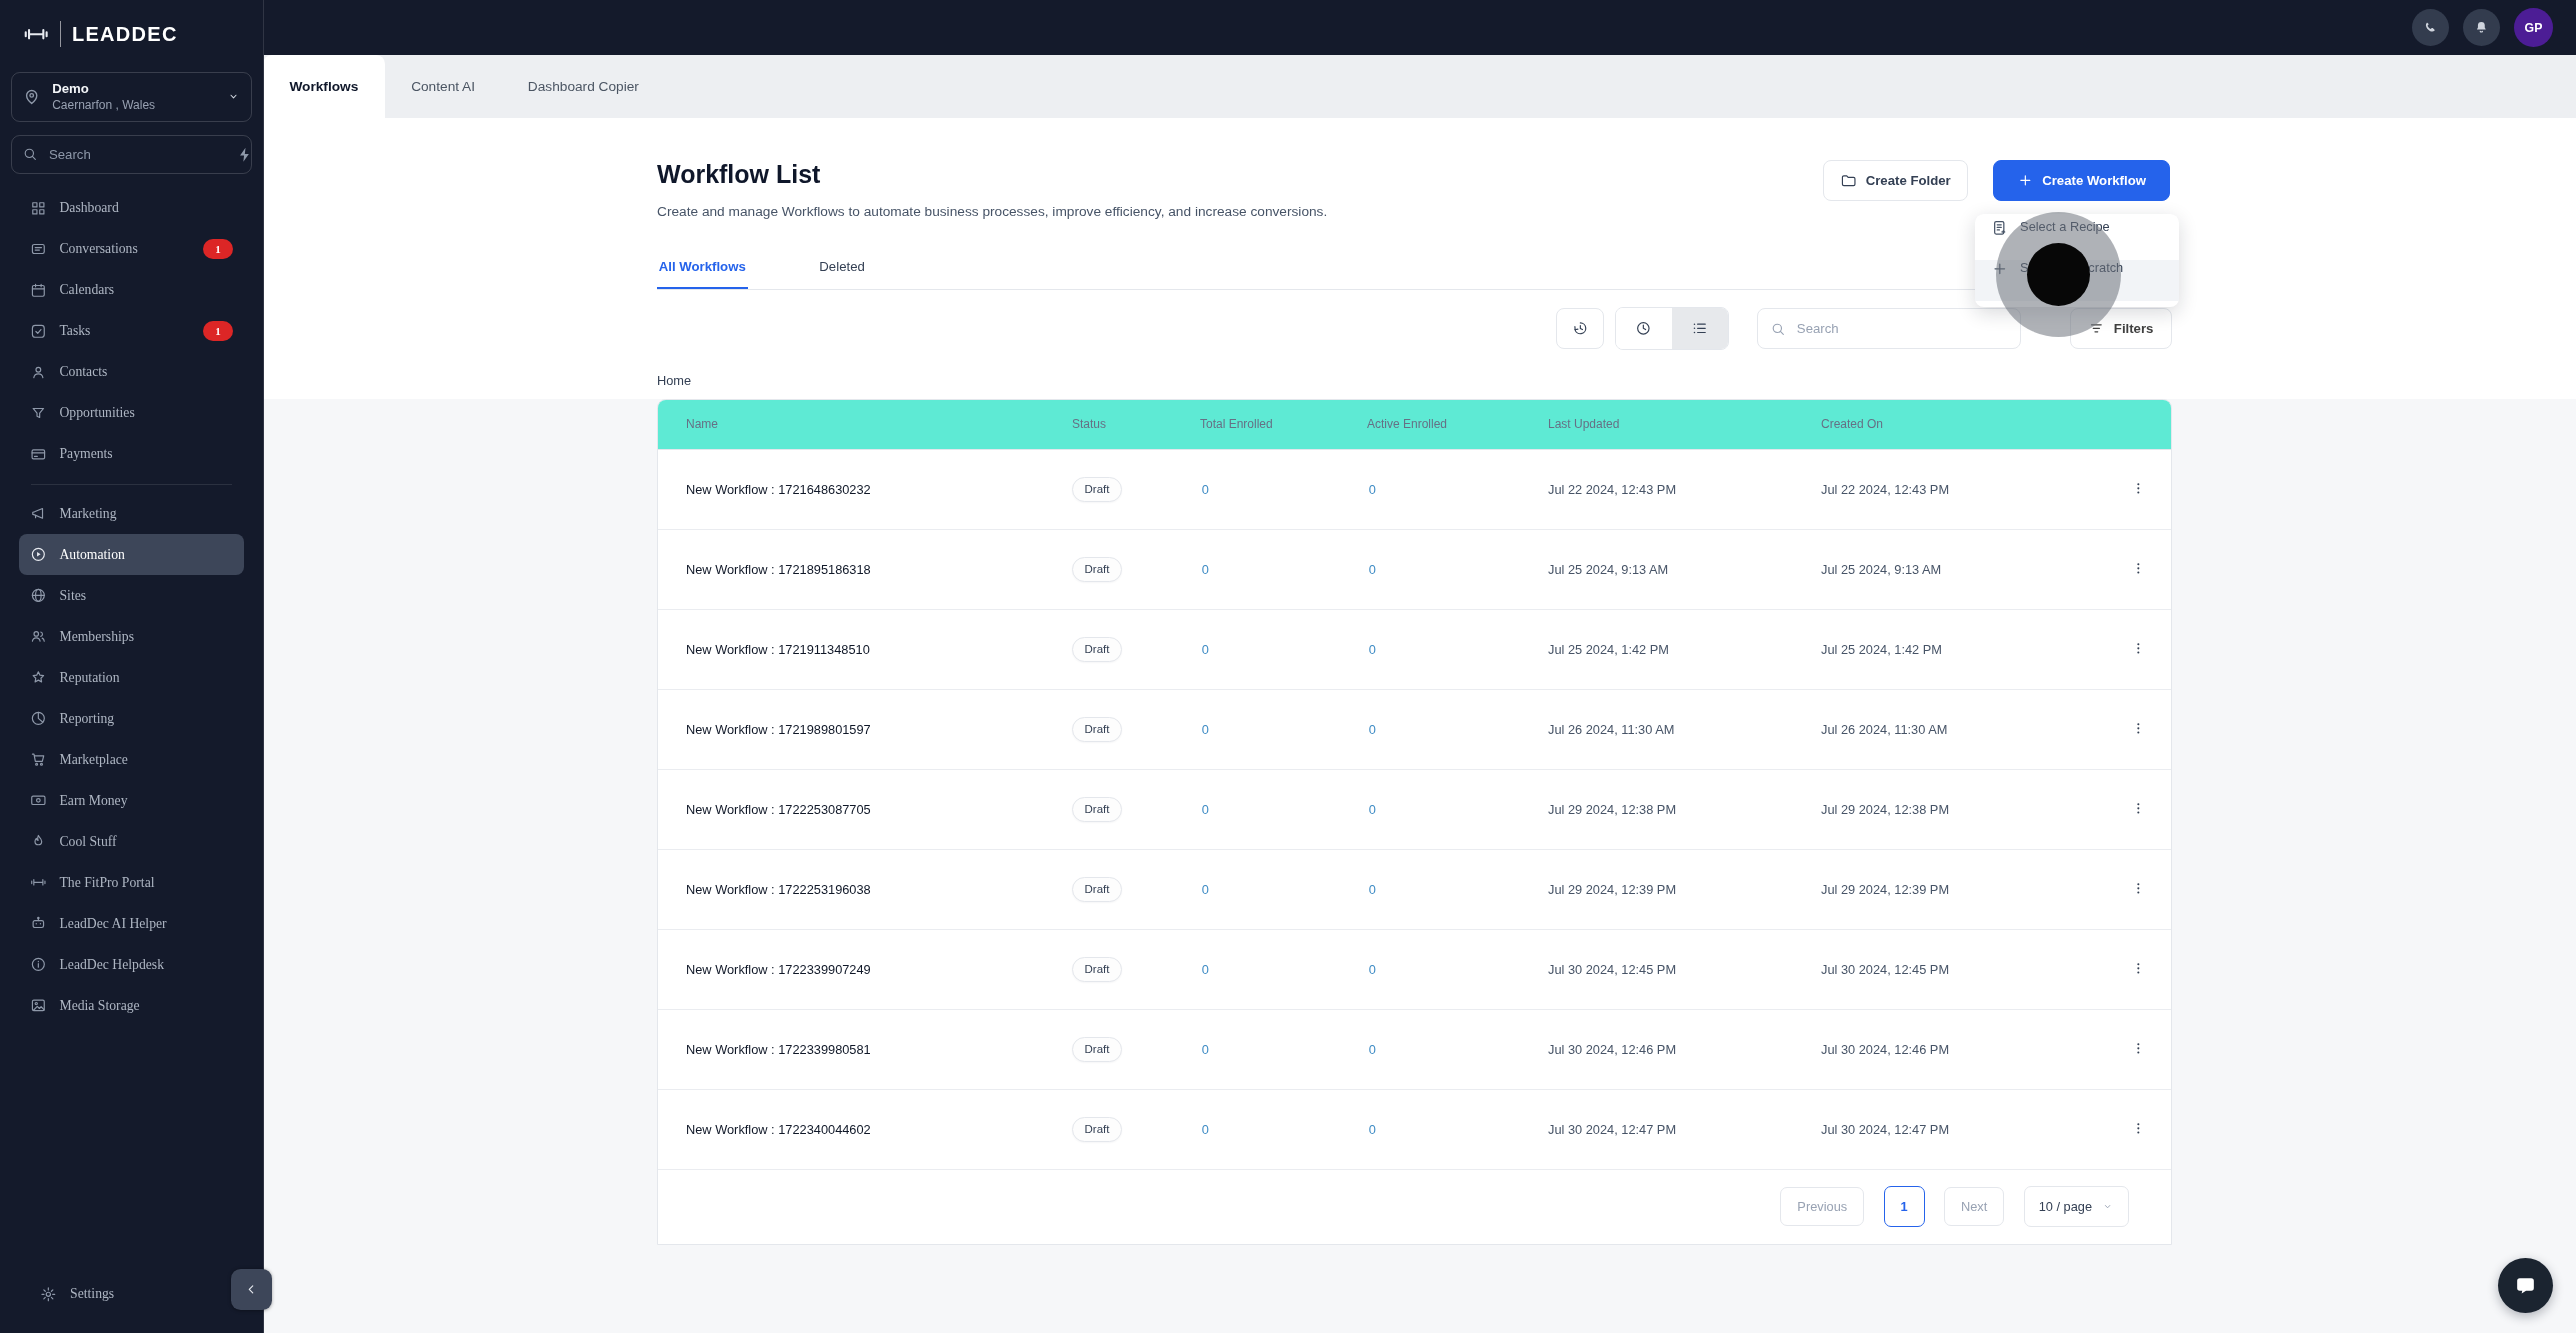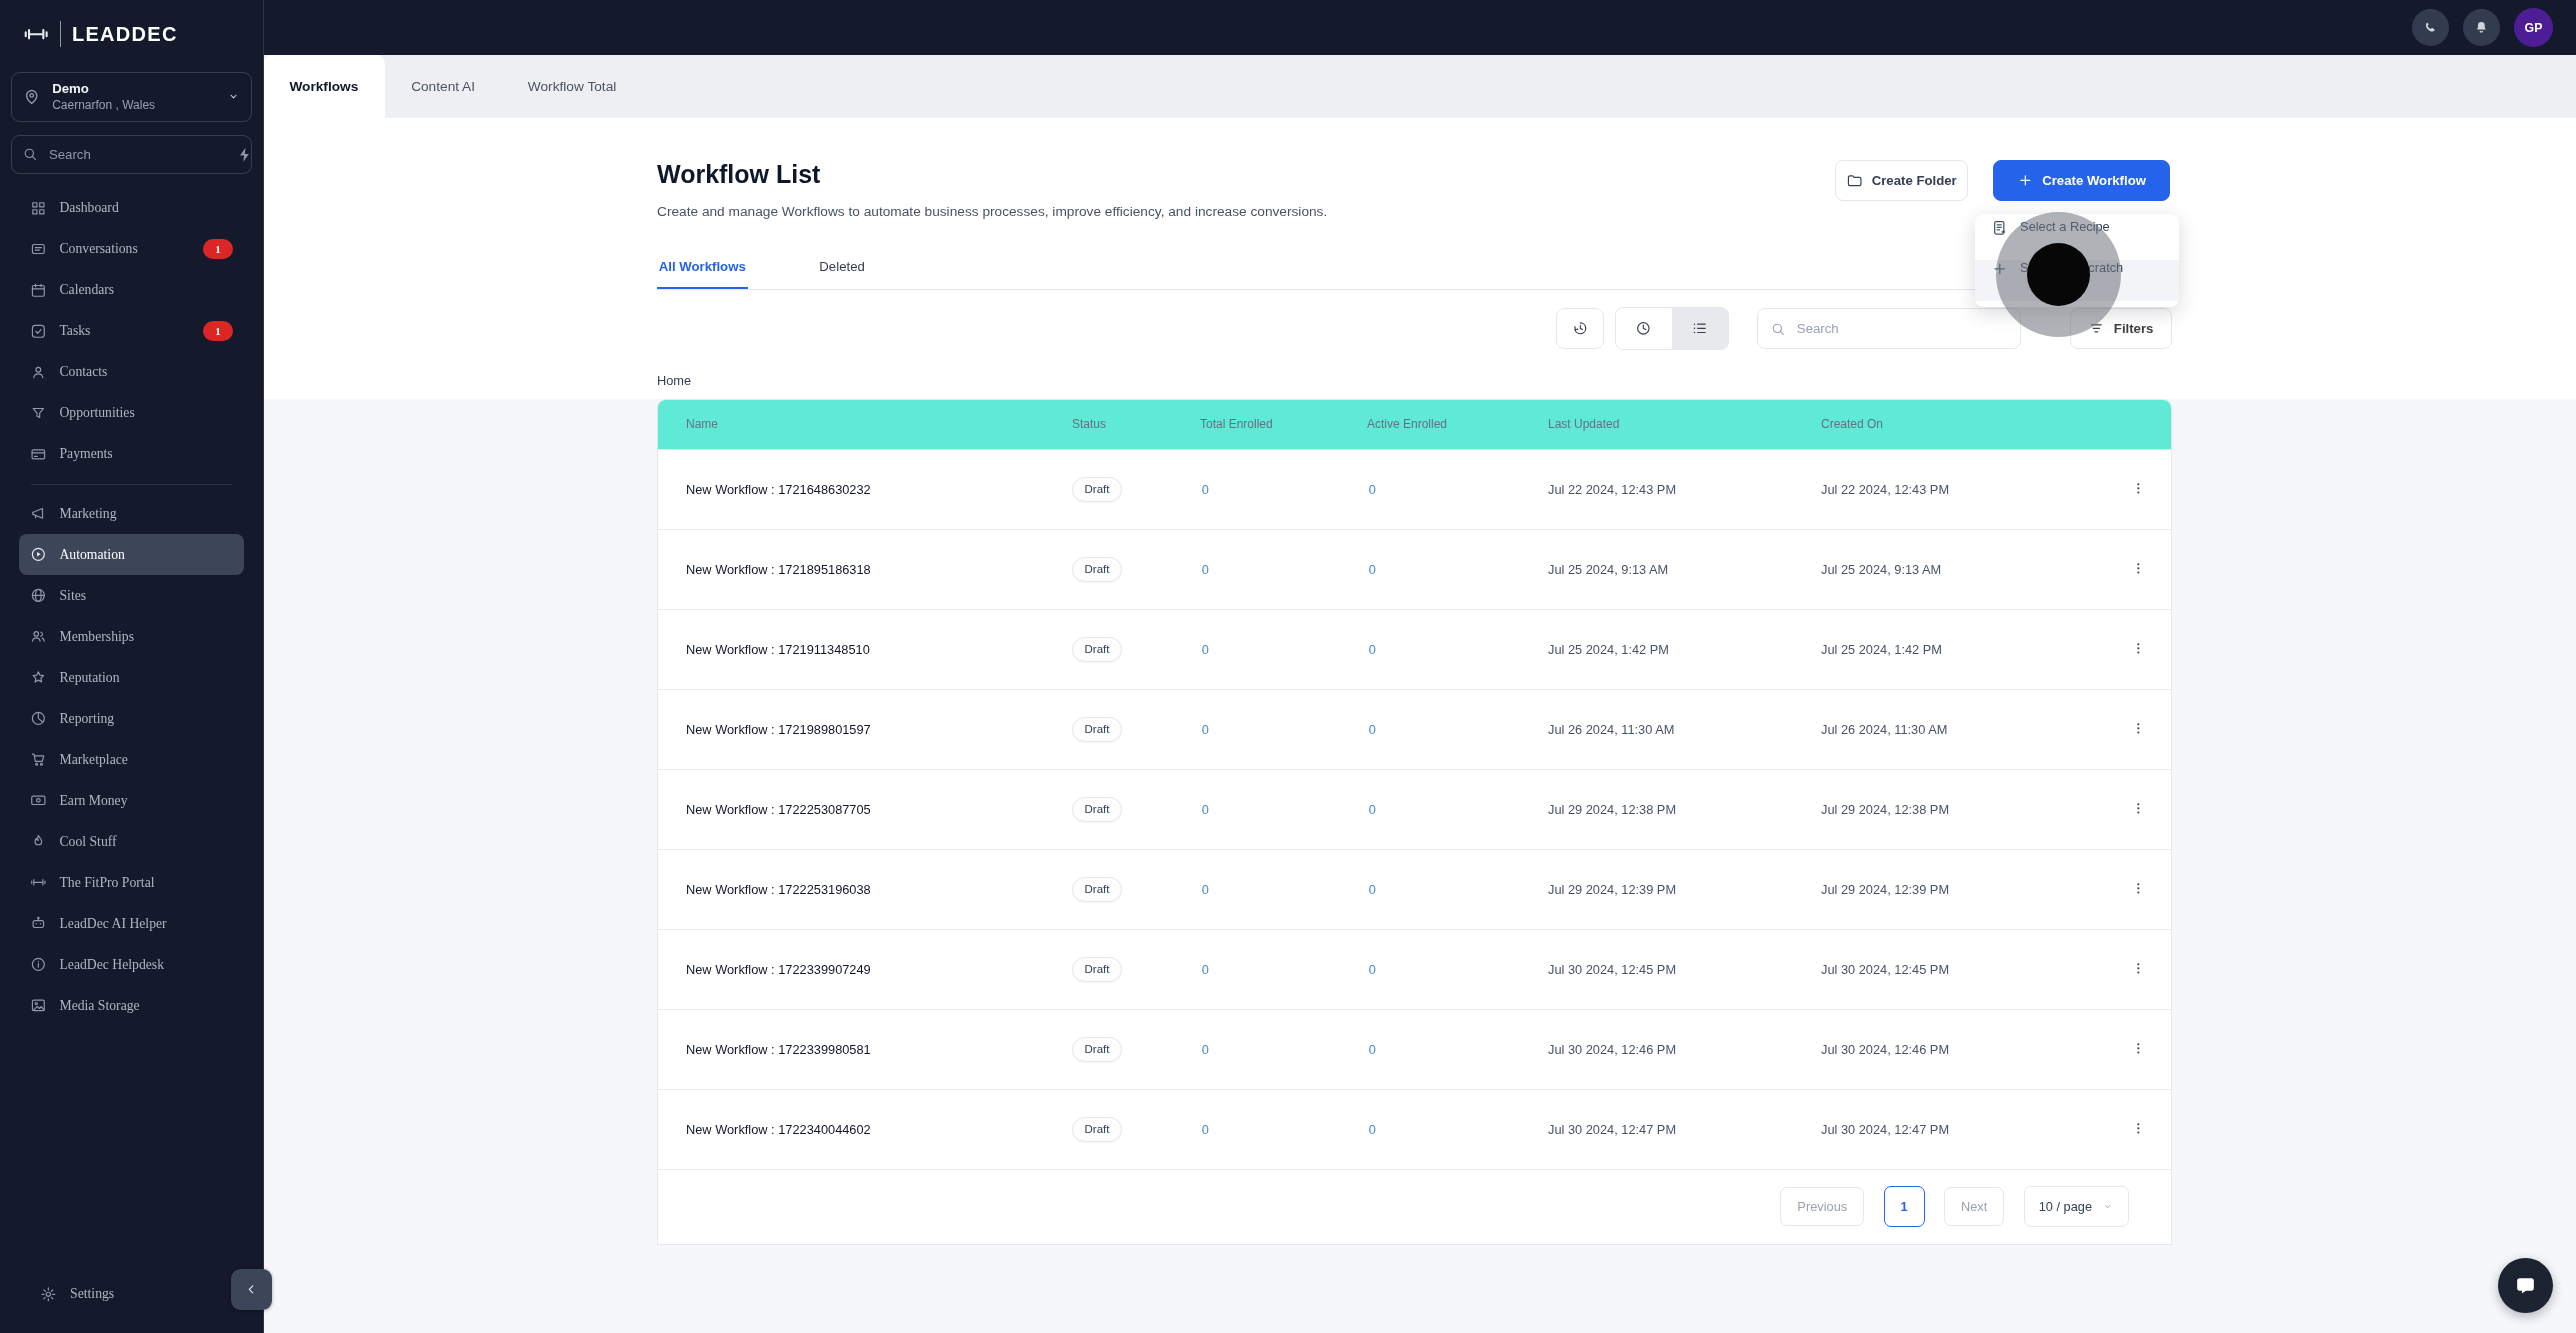--- a/index.html
+++ b/index.html
@@ -60,21 +60,21 @@
   .apptab.active{background:#ffffff;border-radius:8.8px 8.8px 0 0;font-weight:700;color:#0f172a;}
 
   
   .main{position:absolute;left:263px;top:118px;right:0;bottom:0;background:#fff;display:flex;
     flex-direction:column;}
   .page-head{position:relative;padding:42px 406px 0 394px;}
   .page-title{font-size:25px;font-weight:700;color:#0f172a;}
   .page-desc{margin-top:10.6px;font-size:13.7px;line-height:1.8;color:#475467;max-width:943px;}
   .head-actions{position:absolute;top:42px;right:406px;display:flex;gap:25px;}
   .btn{display:flex;align-items:center;gap:8.8px;height:41px;border-radius:8px;font-size:13.2px;
-    font-weight:600;cursor:pointer;border:0.9px solid #e4e7ec;background:#fff;color:#344054;padding:0 10px;
+    font-weight:600;cursor:pointer;border:0.9px solid #e4e7ec;background:#fff;color:#344054;padding:0 16px;
     font-family:inherit;}
   .btn.primary{background:#2563eb;border-color:#2563eb;color:#fff;padding:0 23px;}
   .view-tabs{display:flex;gap:70px;margin:26.4px 404px 0 394px;border-bottom:0.9px solid #e4e7ec;}
   .view-tab{padding:8.8px 1.8px 12.3px 1.8px;font-size:13.2px;color:#344054;cursor:pointer;border-bottom:2.6px solid transparent;}
   .view-tab.active{color:#2563eb;font-weight:600;border-bottom-color:#2563eb;}
   .toolbar{display:flex;align-items:center;justify-content:flex-end;margin:17.6px 404px 0 394px;}
   .tool-btn{width:48px;height:41px;border:0.9px solid #e4e7ec;background:#fff;border-radius:8px;color:#344054;
     display:flex;align-items:center;justify-content:center;cursor:pointer;}
   .seg{display:flex;margin-left:10.6px;border:0.9px solid #e4e7ec;border-radius:8px;overflow:hidden;}
   .seg-btn{width:56px;height:41px;background:#fff;border:none;color:#344054;display:flex;align-items:center;
@@ -471,21 +471,21 @@
     <svg class="ic" viewBox="0 0 19 19" width="16.7" height="16.7">
         <use href="#i-bell"></use>
       </svg>
   </button>
   <div class="avatar">GP</div>
 </header>
 
 <div class="tabstrip">
   <div class="apptab active">Workflows</div>
   <div class="apptab">Content AI</div>
-  <div class="apptab">Workflow Total</div>
+  <div class="apptab">Dashboard Copier</div>
 </div>
 
 <main class="main">
 
   <div class="page-head">
     <div class="page-title">Workflow List</div>
     <div class="page-desc">Create and manage Workflows to automate business processes, improve efficiency, and increase conversions.</div>
     <div class="head-actions">
       <button class="btn">
         <svg class="ic" viewBox="0 0 19 19" width="16.7" height="16.7">

